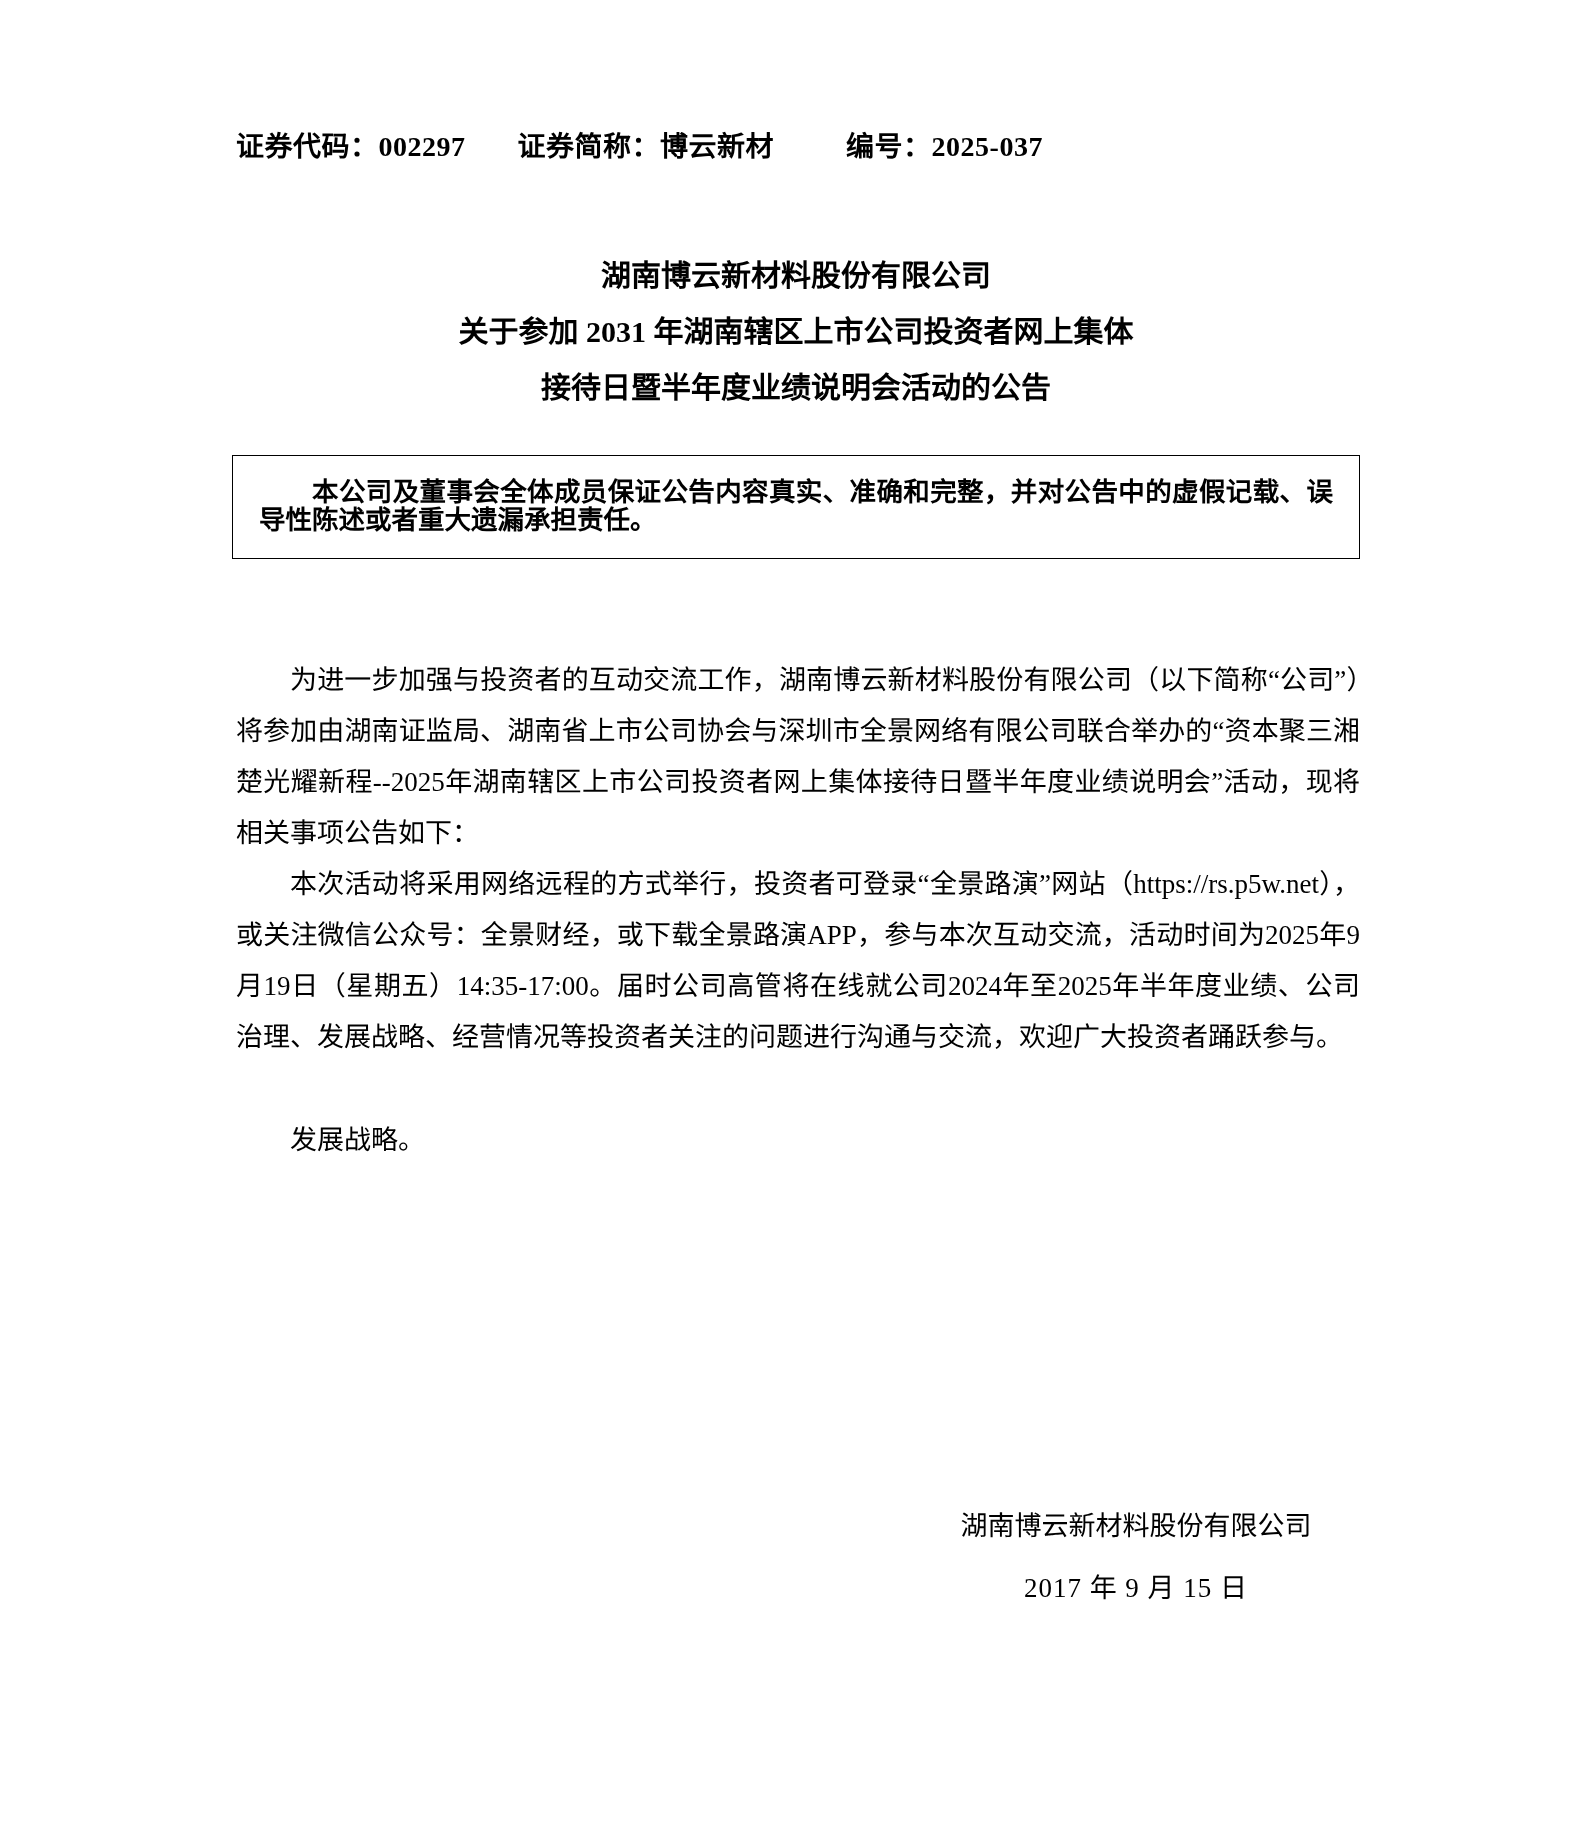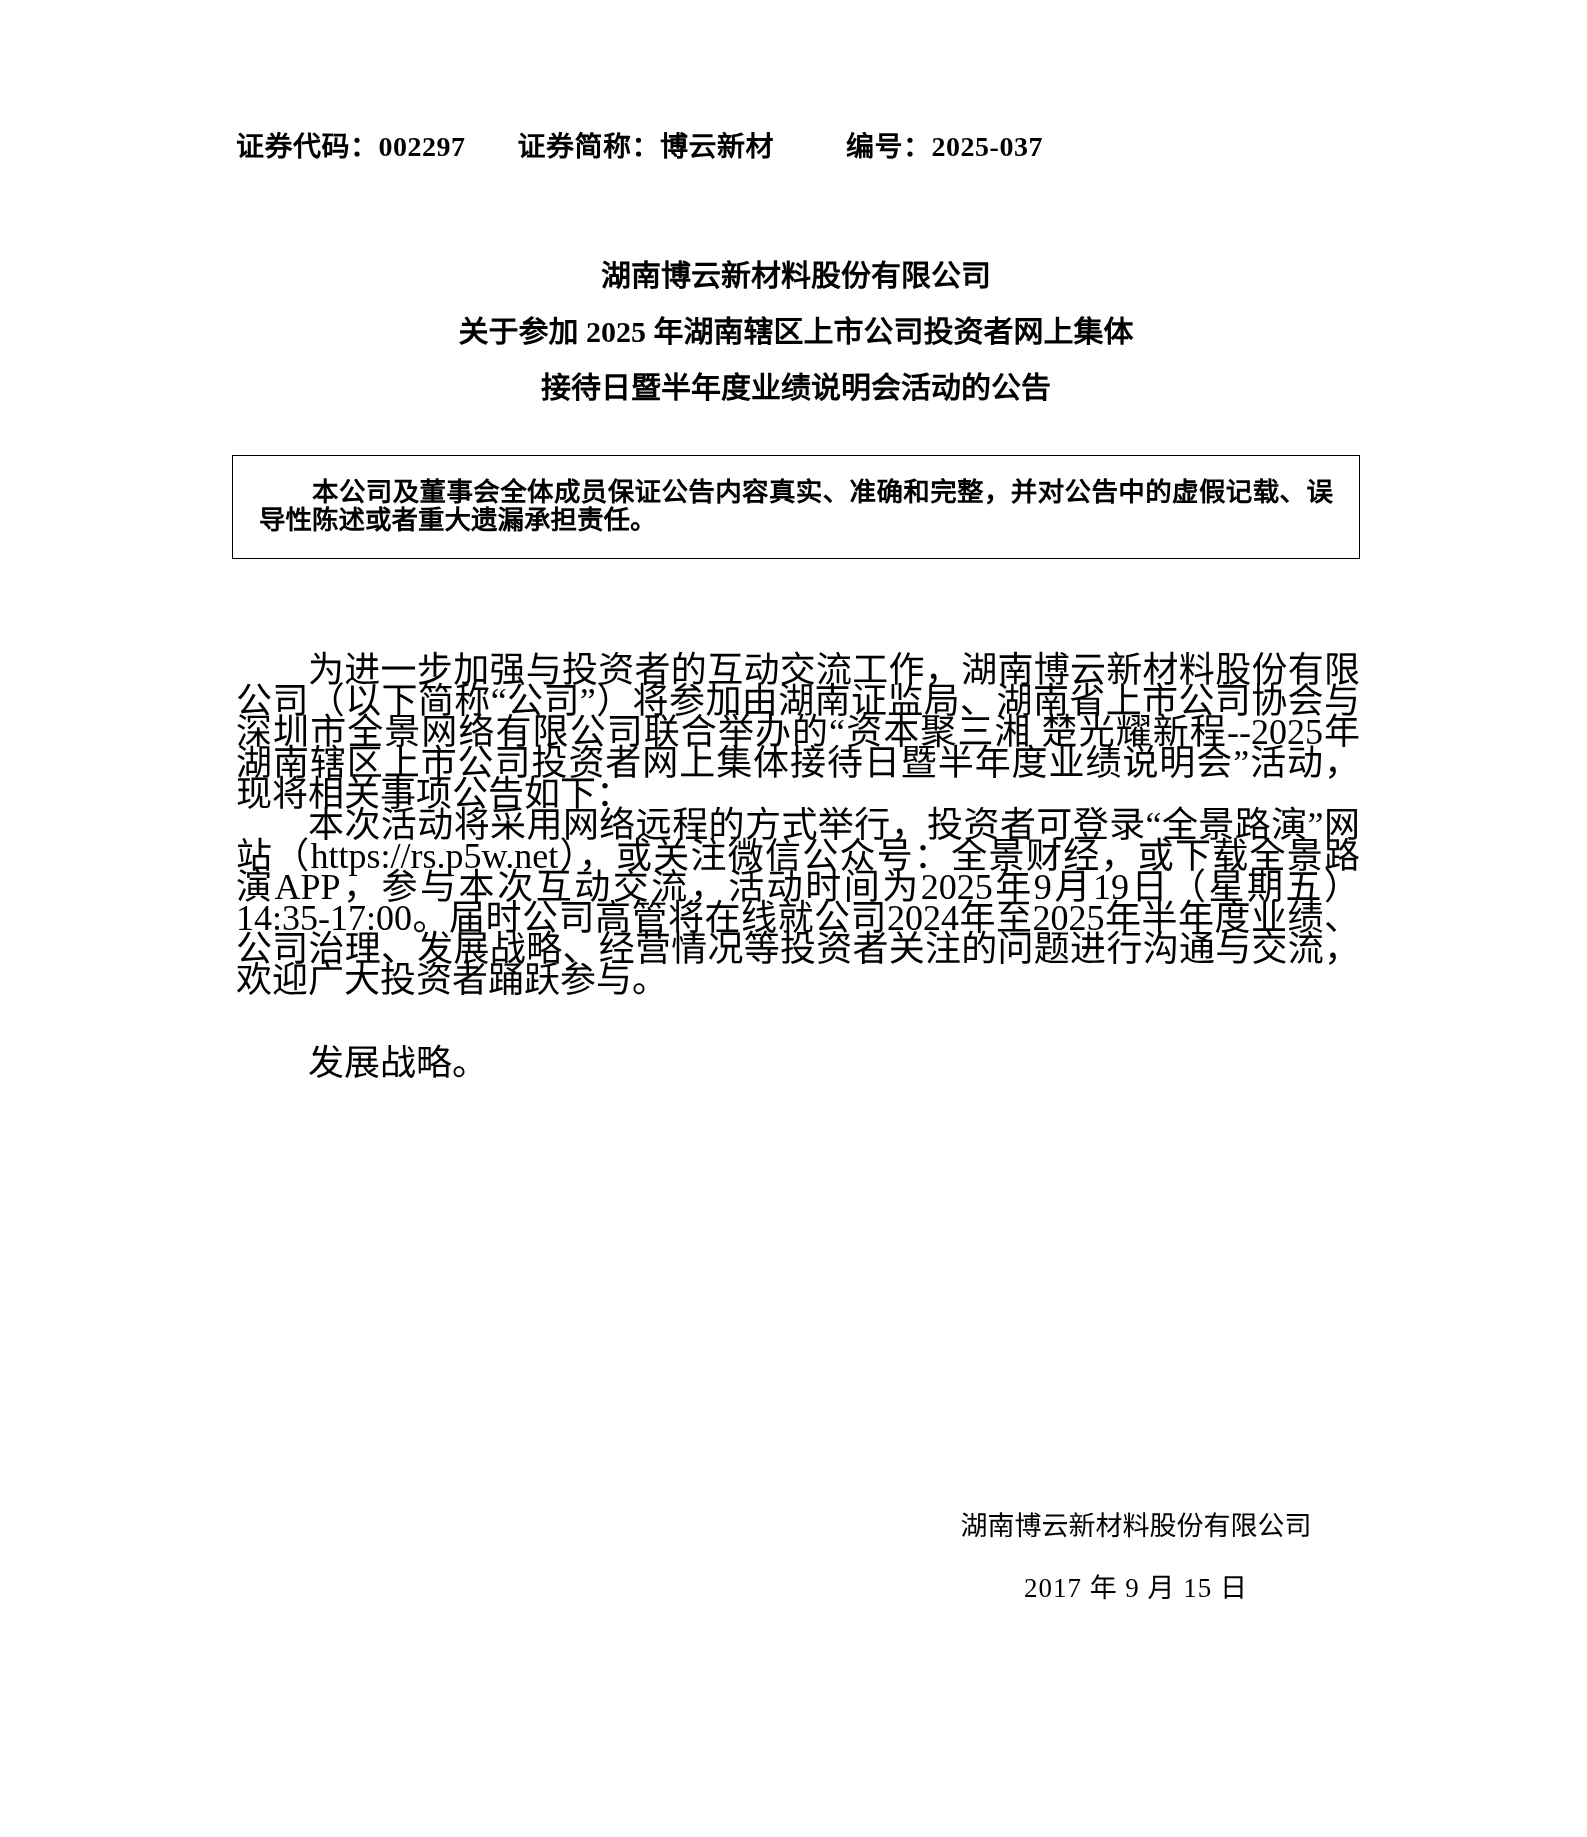--- a/index.html
+++ b/index.html
@@ -68,22 +68,22 @@
     text-justify: inter-ideograph;
   }
   .disclaimer p { margin: 0; text-indent: 2em; }
 
   
   .body-text {
     position: absolute;
     left: 232px;
     top: 655px;
     width: 1124px;
-    font-size: 36px;
-    line-height: 31px;
+    font-size: 27px;
+    line-height: 51px;
     text-align: justify;
     text-justify: inter-ideograph;
   }
   .body-text p {
     margin: 0;
     text-indent: 2em;
   }
   .body-text p + p { margin-top: 0; }
   .spacer-para { height: 52px; }
 
@@ -106,21 +106,21 @@
 <body>
 
 <div class="page">
 
   <div class="header-line">
     <span class="seg">证券代码：</span><span class="seg">002297</span><span class="gap-1"></span><span class="seg">证券简称：</span><span class="seg">博云新材</span><span class="gap-2"></span><span class="seg">编号：</span><span class="seg">2025-037</span>
   </div>
 
   <div class="title-block">
     <div>湖南博云新材料股份有限公司</div>
-    <div>关于参加 2025 年湖南辖区上市公司投资者网上集体</div>
+    <div>关于参加 2031 年湖南辖区上市公司投资者网上集体</div>
     <div>接待日暨半年度业绩说明会活动的公告</div>
   </div>
 
   <div class="disclaimer">
     <p>本公司及董事会全体成员保证公告内容真实、准确和完整，并对公告中的虚假记载、误导性陈述或者重大遗漏承担责任。</p>
   </div>
 
   <div class="body-text">
     <p>为进一步加强与投资者的互动交流工作，湖南博云新材料股份有限公司（以下简称“公司”）将参加由湖南证监局、湖南省上市公司协会与深圳市全景网络有限公司联合举办的“资本聚三湘 楚光耀新程--2025年湖南辖区上市公司投资者网上集体接待日暨半年度业绩说明会”活动，现将相关事项公告如下：</p>
     <p>本次活动将采用网络远程的方式举行，投资者可登录“全景路演”网站（https://rs.p5w.net），或关注微信公众号：全景财经，或下载全景路演APP，参与本次互动交流，活动时间为2025年9月19日（星期五）14:35-17:00。届时公司高管将在线就公司2024年至2025年半年度业绩、公司治理、发展战略、经营情况等投资者关注的问题进行沟通与交流，欢迎广大投资者踊跃参与。</p>

